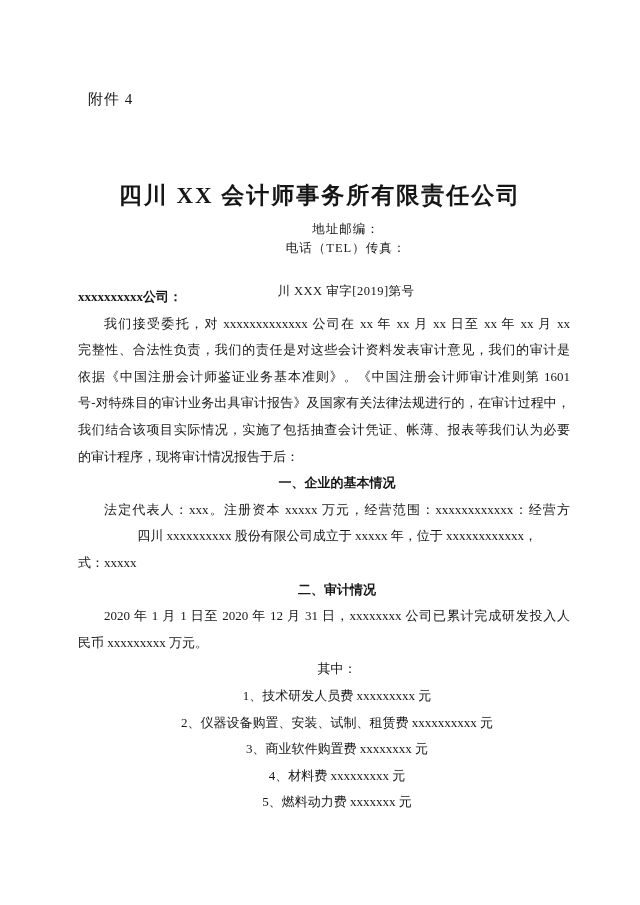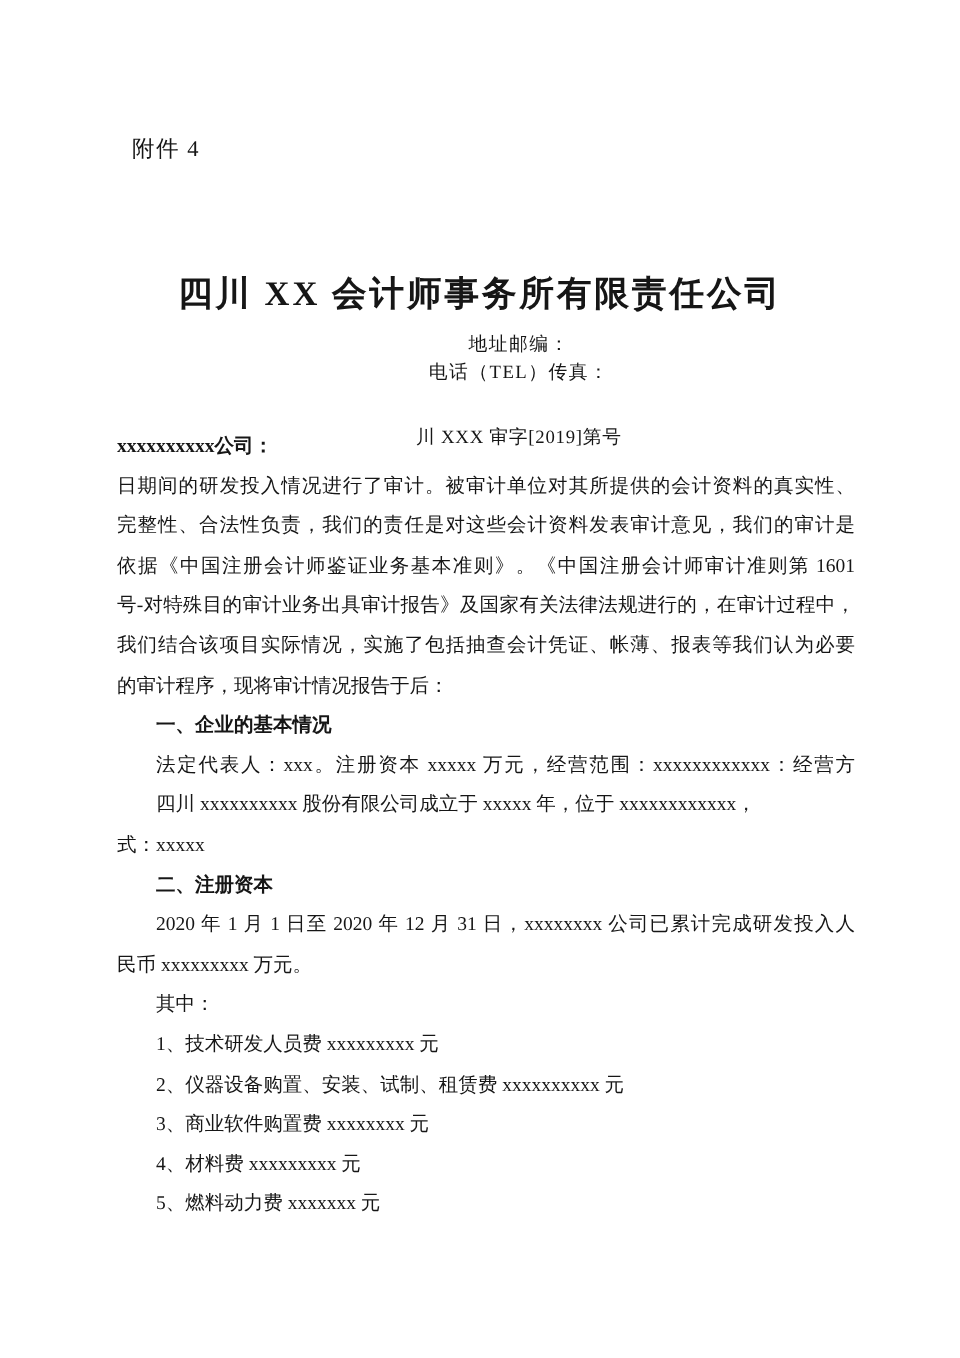--- a/index.html
+++ b/index.html
@@ -20,21 +20,21 @@
     position:absolute; left:0; top:220px; width:640px;
     text-align:center; font-size:12.5px; line-height:19px; letter-spacing:1px;padding-left:26px;
   }
   .meta-block .docnum { letter-spacing:0.5px;margin-top:24px; }
   .body-block {
     position:absolute; left:78px; top:284px; width:492px;
     font-size:13px; line-height:26.6px;
   }
   .line { white-space:nowrap; }
   .j { white-space:normal; text-align:justify; text-align-last:justify; }
-  .ind { text-indent:26px; }
+  .ind { text-indent:26px;text-align:center; }
   .b { font-weight:bold; }
   .page-number {
     position:absolute; left:55px; top:840px; font-size:13px; letter-spacing:1px;
   }
 </style>
 </head>
 <body>
 
 <div class="page">
 
@@ -44,33 +44,33 @@
 
   <div class="meta-block">
     <div>地址邮编：</div>
     <div>电话（TEL）传真：</div>
     <div class="docnum">川 XXX 审字[2019]第号</div>
   </div>
 
   <div class="body-block">
     <div class="line b">xxxxxxxxxx公司：</div>
 
-    <div class="line j">日期间的研发投入情况进行了审计。被审计单位对其所提供的会计资料的真实性、</div>
+    <div class="line j ind">我们接受委托，对 xxxxxxxxxxxxx 公司在 xx 年 xx 月 xx 日至 xx 年 xx 月 xx</div>
     <div class="line j">完整性、合法性负责，我们的责任是对这些会计资料发表审计意见，我们的审计是</div>
     <div class="line j">依据《中国注册会计师鉴证业务基本准则》。《中国注册会计师审计准则第 1601</div>
     <div class="line j">号-对特殊目的审计业务出具审计报告》及国家有关法律法规进行的，在审计过程中，</div>
     <div class="line j">我们结合该项目实际情况，实施了包括抽查会计凭证、帐薄、报表等我们认为必要</div>
     <div class="line">的审计程序，现将审计情况报告于后：</div>
 
     <div class="line b ind">一、企业的基本情况</div>
     <div class="line j ind">法定代表人：xxx。注册资本 xxxxx 万元，经营范围：xxxxxxxxxxxx：经营方</div>
     <div class="line ind">四川 xxxxxxxxxx 股份有限公司成立于 xxxxx 年，位于 xxxxxxxxxxxx，</div>
     <div class="line">式：xxxxx</div>
 
-    <div class="line b ind">二、注册资本</div>
+    <div class="line b ind">二、审计情况</div>
     <div class="line j ind">2020 年 1 月 1 日至 2020 年 12 月 31 日，xxxxxxxx 公司已累计完成研发投入人</div>
     <div class="line">民币 xxxxxxxxx 万元。</div>
     <div class="line ind">其中：</div>
 
     <div class="line ind">1、技术研发人员费 xxxxxxxxx 元</div>
     <div class="line ind">2、仪器设备购置、安装、试制、租赁费 xxxxxxxxxx 元</div>
     <div class="line ind">3、商业软件购置费 xxxxxxxx 元</div>
     <div class="line ind">4、材料费 xxxxxxxxx 元</div>
     <div class="line ind">5、燃料动力费 xxxxxxx 元</div>
   </div>

